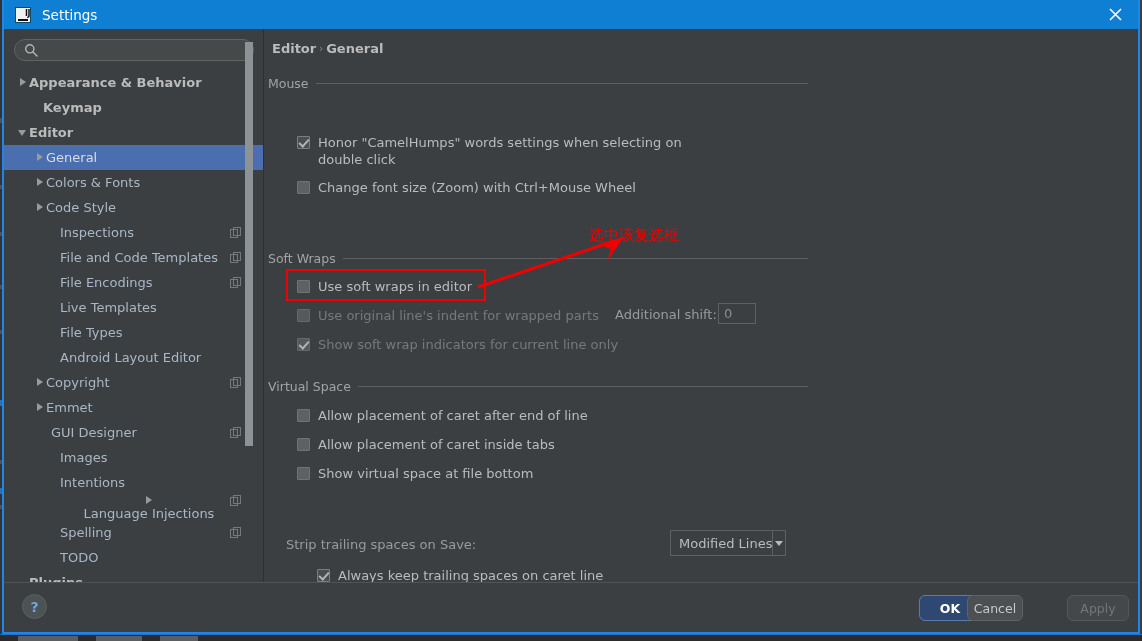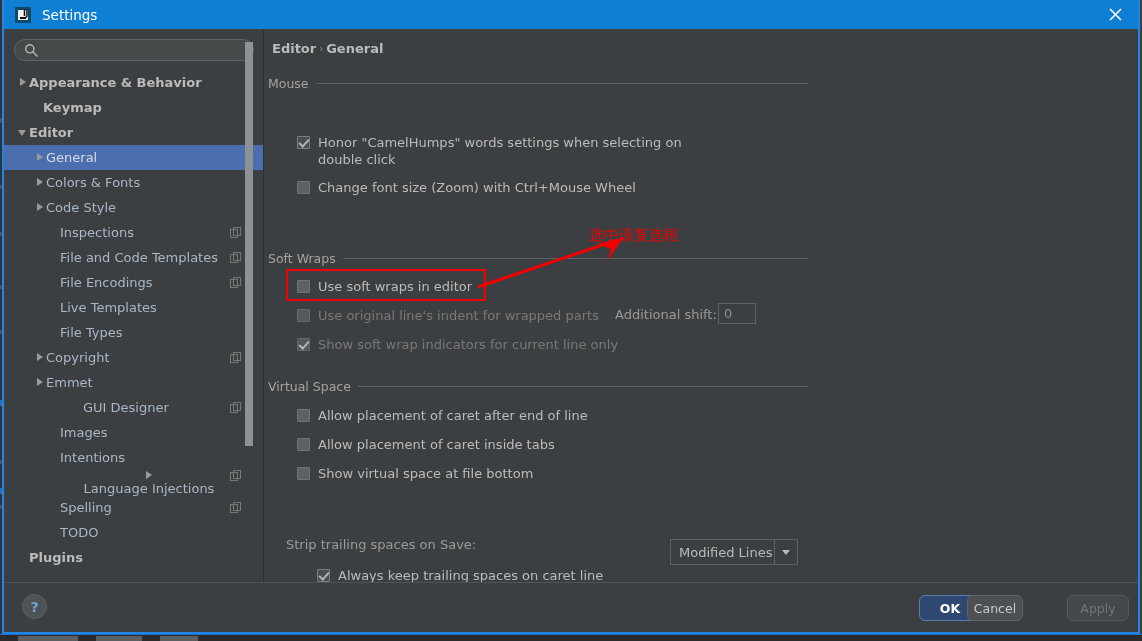--- a/index.html
+++ b/index.html
@@ -71,21 +71,21 @@
     position: relative;
     height: 29px;
     background: #0f7fd4;
     display: flex;
     align-items: center;
   }
   .ij-logo {
     width: 16px; height: 16px;
     margin-left: 11px;
     background: #f2f2f2;
-    border: 3px solid #0c4a6e;
+    border: 1px solid #0c4a6e;
     box-sizing: border-box;
     position: relative;
     display: flex;
     align-items: center;
     justify-content: flex-end;
   }
   .ij-logo span {
     font-family: "DejaVu Sans", sans-serif;
     font-size: 8px;
     font-weight: bold;
@@ -520,33 +520,37 @@
             </svg>
           </div>
           <div class="tree-row" style="padding-left: 45px;">
             <span class="tree-arrow"></span>
             <span class="tree-label">Live Templates</span>
           </div>
           <div class="tree-row" style="padding-left: 45px;">
             <span class="tree-arrow"></span>
             <span class="tree-label">File Types</span>
           </div>
+          <div class="tree-row" style="padding-left: 45px;">
+            <span class="tree-arrow"></span>
+            <span class="tree-label">Android Layout Editor</span>
+          </div>
           <div class="tree-row" style="padding-left: 31px;">
             <span class="tree-arrow right"></span>
             <span class="tree-label">Copyright</span>
             <svg class="cfg-badge" viewBox="0 0 11 11">
               <rect x="0.5" y="2.5" width="7" height="8" stroke="#8b8b8b" fill="none"></rect>
               <rect x="3.5" y="0.5" width="7" height="8" stroke="#8b8b8b" fill="none"></rect>
             </svg>
           </div>
           <div class="tree-row" style="padding-left: 31px;">
             <span class="tree-arrow right"></span>
             <span class="tree-label">Emmet</span>
           </div>
-          <div class="tree-row" style="padding-left: 68px;">
+          <div class="tree-row" style="padding-left: 36px;">
             <span class="tree-arrow"></span>
             <span class="tree-label">GUI Designer</span>
             <svg class="cfg-badge" viewBox="0 0 11 11">
               <rect x="0.5" y="2.5" width="7" height="8" stroke="#8b8b8b" fill="none"></rect>
               <rect x="3.5" y="0.5" width="7" height="8" stroke="#8b8b8b" fill="none"></rect>
             </svg>
           </div>
           <div class="tree-row" style="padding-left: 45px;">
             <span class="tree-arrow"></span>
             <span class="tree-label">Images</span>
@@ -647,21 +651,21 @@
         <span class="opt-label">Allow placement of caret inside tabs</span>
       </div>
       <div class="opt-row" style="left:33px; top:436px;">
         <span class="cb"></span>
         <span class="opt-label">Show virtual space at file bottom</span>
       </div>
 
 
       <div class="field-label" style="left:22px; top:508px;">Strip trailing spaces on Save:</div>
 
-      <div class="combo" style="left:406px; top:501px; width:128px;margin-top:9px;">
+      <div class="combo" style="left:406px; top:501px; width:116px;">
         <div class="combo-val">Modified Lines</div>
         <div class="combo-btn"></div>
       </div>
 
       <div class="opt-row" style="left:53px; top:538px;">
         <span class="cb checked"></span>
         <span class="opt-label">Always keep trailing spaces on caret line</span>
       </div>
 
       <div class="anno-box" style="left:22px; top:240px; width:200px; height:32px;"></div>

